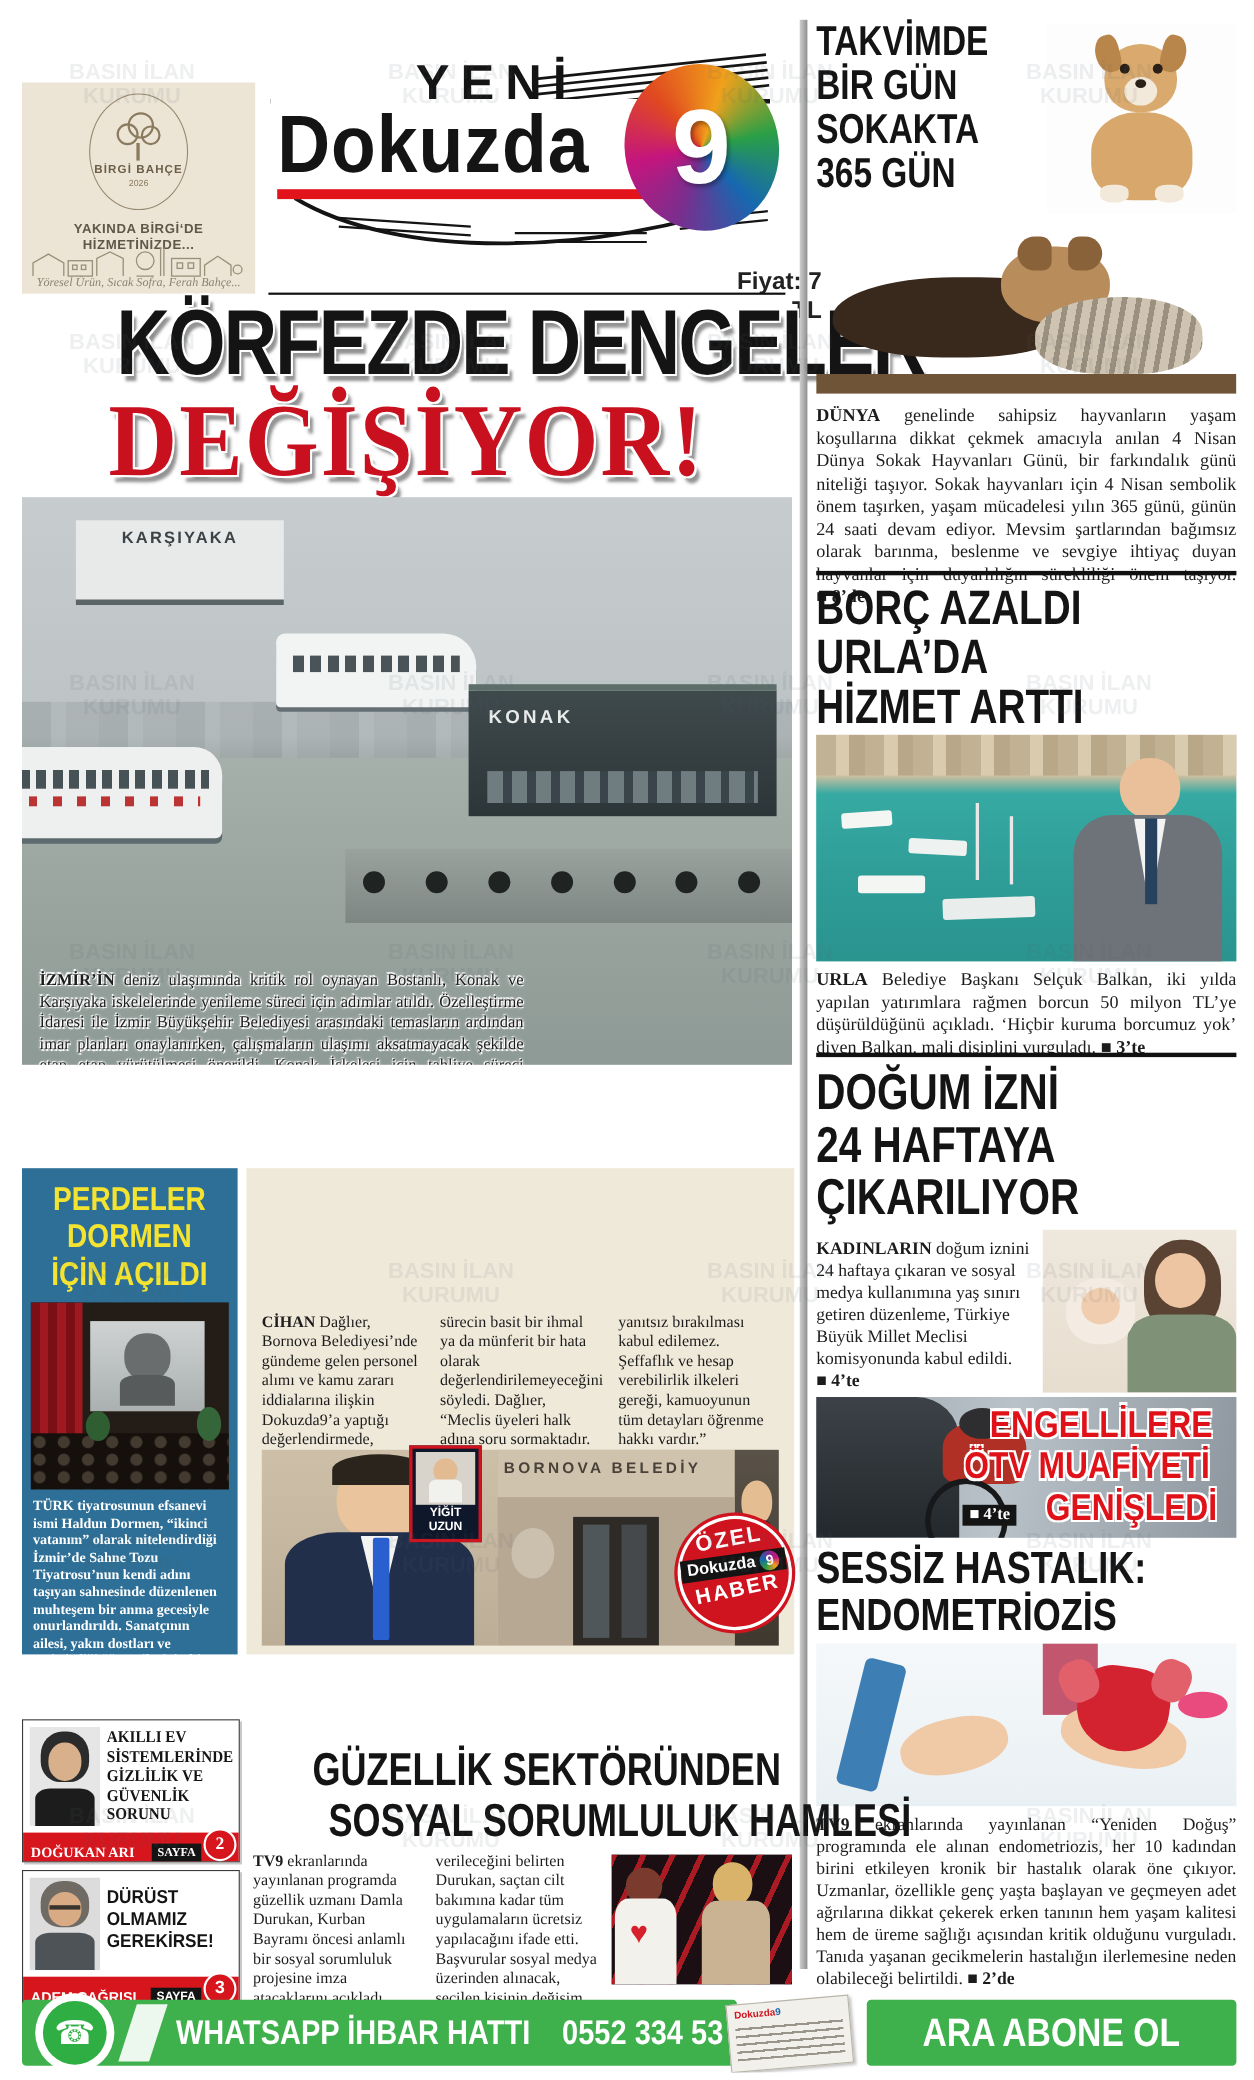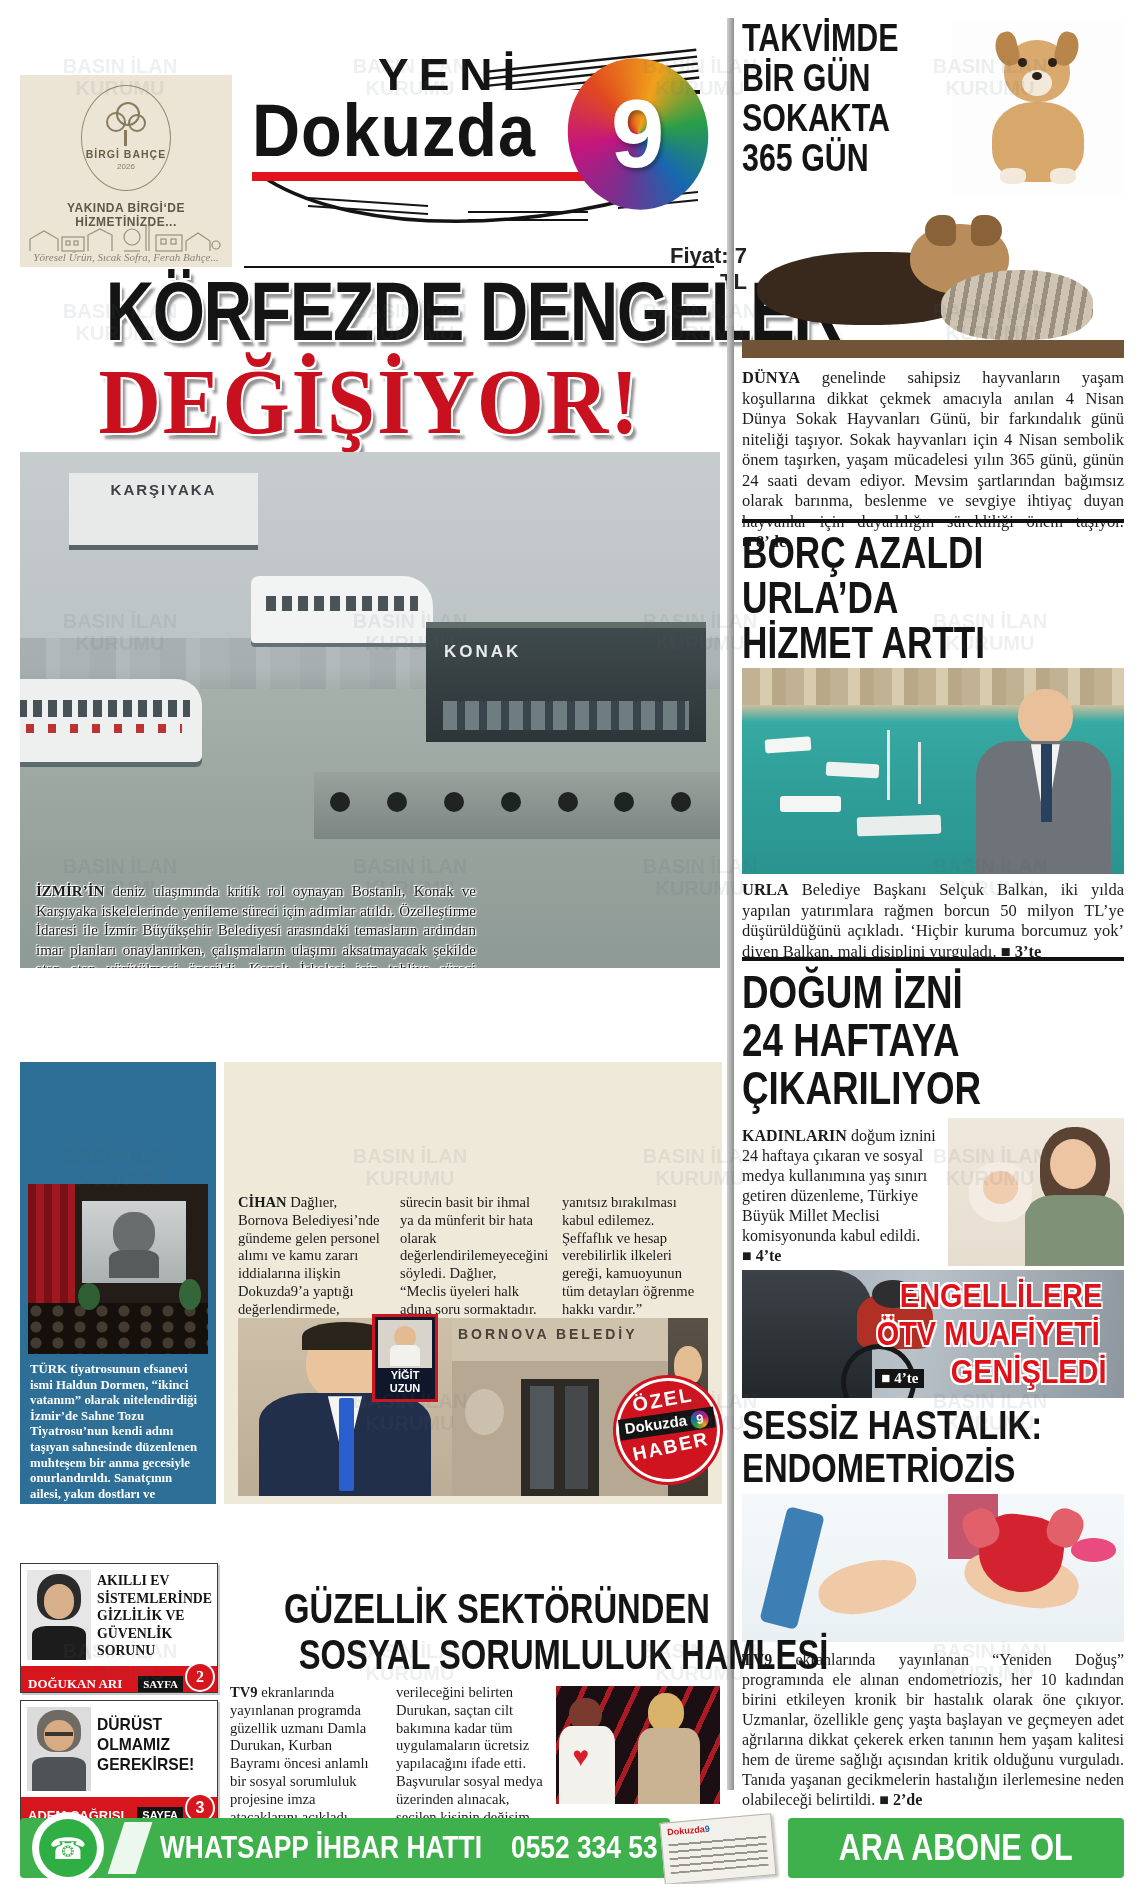--- a/index.html
+++ b/index.html
@@ -311,20 +311,25 @@
     <div class="shape" style="left:62%;top:14%;width:22%;height:52%;background:#d42330;border-radius:46% 46% 60% 60%;transform:rotate(8deg);"></div>
     <div class="shape" style="left:58%;top:10%;width:9%;height:26%;background:#e2606a;border-radius:40%;transform:rotate(-24deg);"></div>
     <div class="shape" style="left:80%;top:10%;width:9%;height:26%;background:#e2606a;border-radius:40%;transform:rotate(24deg);"></div>
     <div class="shape" style="left:86%;top:30%;width:12%;height:16%;background:#e94b7e;border-radius:50%;"></div>
   </div>
   <p class="bodytxt" style="position:absolute;left:742px;top:1650px;width:382px;font-size:16px;line-height:20px;">
     <b class="lead">TV9</b><span> ekranlarında  yayınlanan “Yeniden Doğuş” programında ele alınan endometriozis, her 10 kadından birini etkileyen kronik bir hastalık olarak öne çıkıyor. Uzmanlar, özellikle genç yaşta başlayan ve geçmeyen adet ağrılarına dikkat çekerek erken tanının hem yaşam kalitesi hem de üreme sağlığı açısından kritik olduğunu vurguladı. Tanıda yaşanan gecikmelerin hastalığın ilerlemesine neden olabileceği belirtildi. </span><b class="ref">■ 2’de</b>
   </p>
 
   <div class="abs" style="left:20px;top:1062px;width:196px;height:442px;background:#2d6f96;">
+    <div style="text-align:center;padding-top:12px;">
+      <div><span class="cdc" style="font-size:30px;line-height:34px;color:#f4e431;transform:scaleX(.85);">PERDELER</span></div>
+      <div><span class="cdc" style="font-size:30px;line-height:34px;color:#f4e431;transform:scaleX(.85);">DORMEN</span></div>
+      <div><span class="cdc" style="font-size:30px;line-height:34px;color:#f4e431;transform:scaleX(.85);">İÇİN AÇILDI</span></div>
+    </div>
     <div class="photo" style="left:8px;top:122px;width:180px;height:170px;background:#241c16;">
       <div class="shape" style="left:0;top:0;width:26%;height:78%;background:repeating-linear-gradient(90deg,#7a1016 0 8px,#a01820 8px 16px);"></div>
       <div class="shape" style="left:30%;top:10%;width:58%;height:48%;background:linear-gradient(#cfd2d2,#aab0b0);">
         <div style="position:absolute;left:30%;top:14%;width:40%;height:52%;background:#6a6d6d;border-radius:46%;"></div>
         <div style="position:absolute;left:26%;top:60%;width:48%;height:34%;background:#585b5b;border-radius:30% 30% 0 0;"></div>
       </div>
       <div class="shape" style="left:0;bottom:0;width:100%;height:30%;
            background:#15100c radial-gradient(circle 5px at 8px 8px,#433a30 5px,transparent 6px);background-size:22px 16px;"></div>
       <div class="shape" style="left:28%;top:58%;width:12%;height:16%;background:#2f5e33;border-radius:50%;"></div>
       <div class="shape" style="left:84%;top:56%;width:12%;height:18%;background:#35663a;border-radius:50%;"></div>

